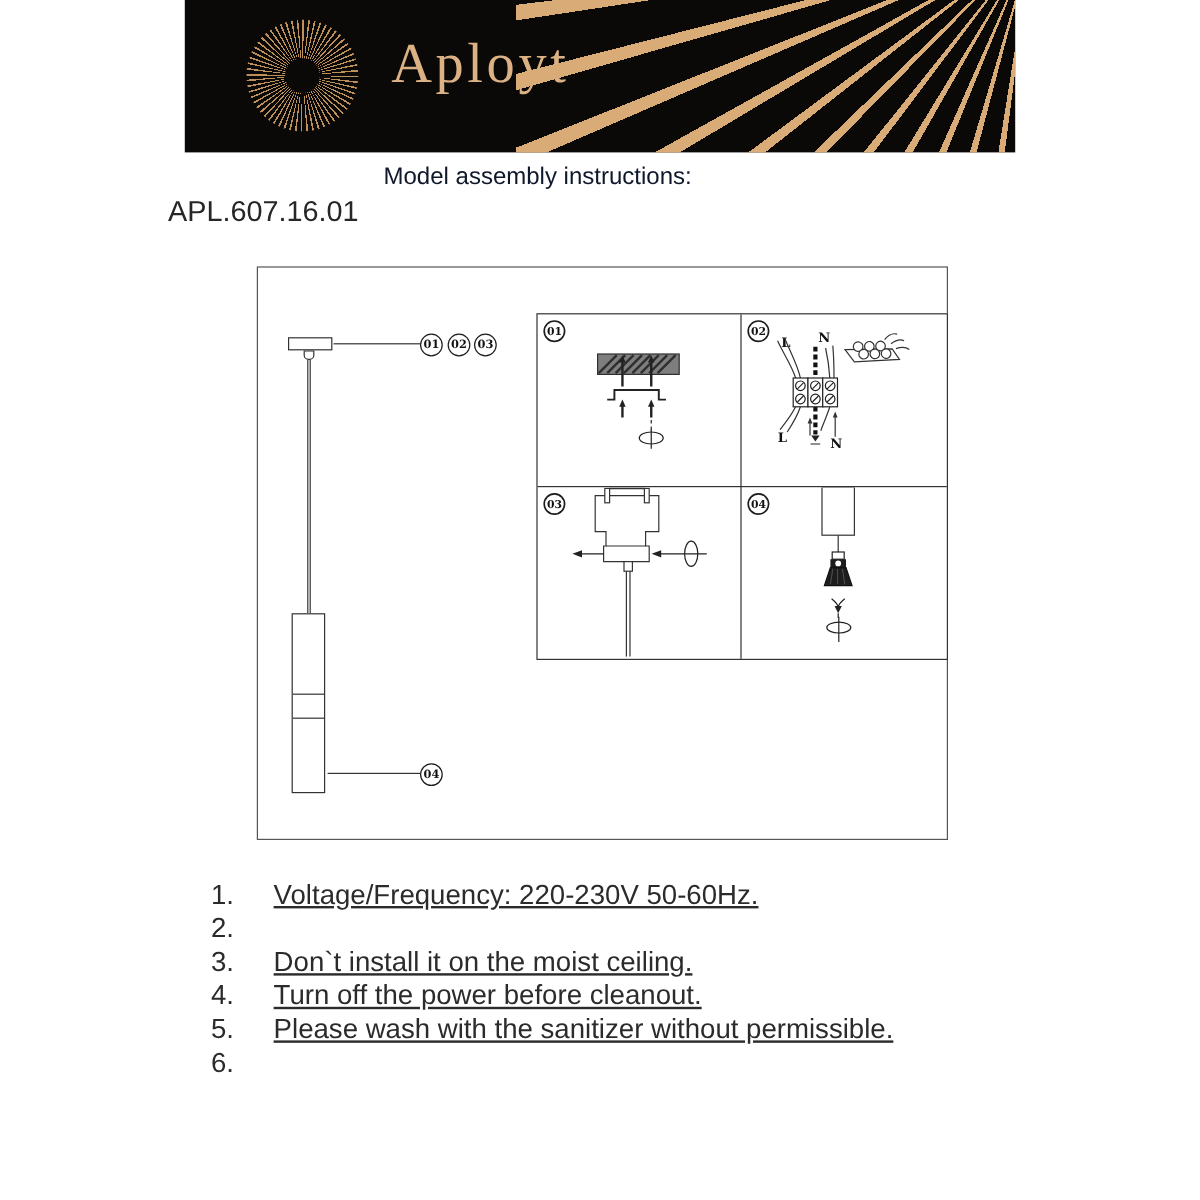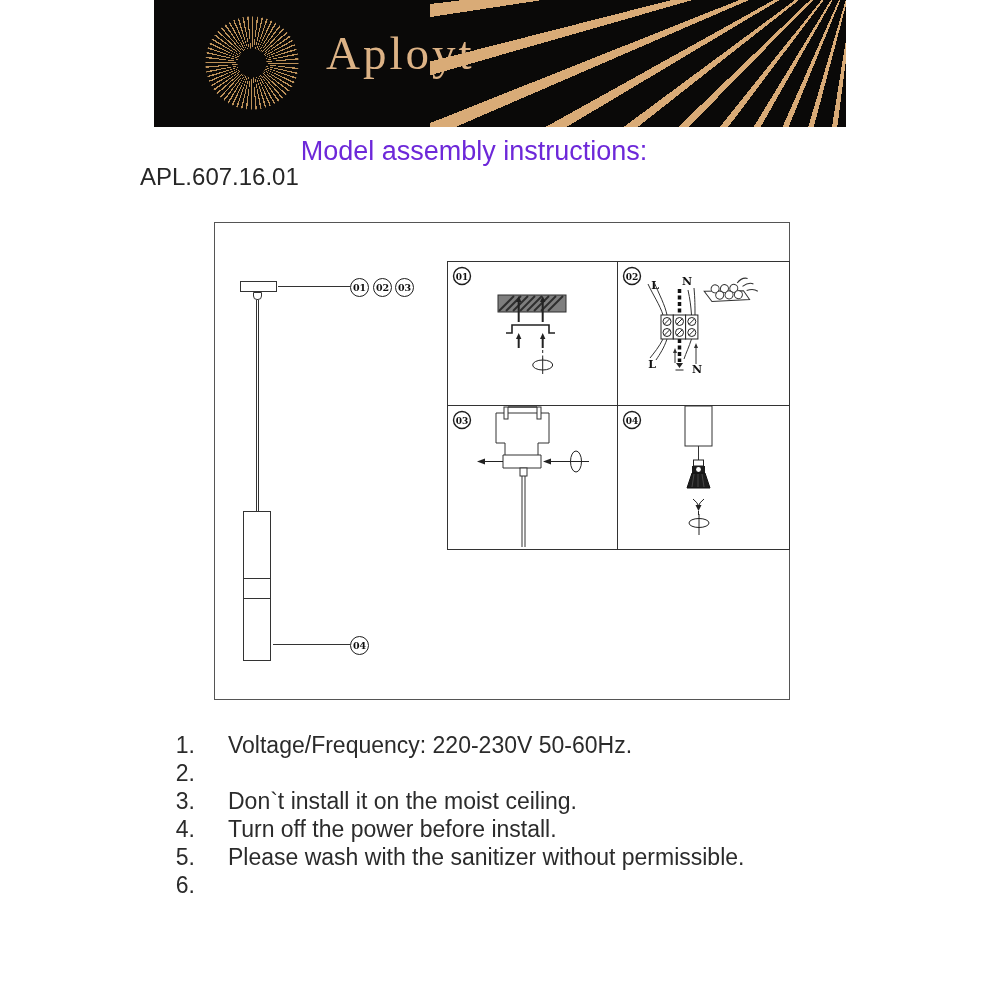--- a/index.html
+++ b/index.html
@@ -12,21 +12,21 @@
     background:repeating-conic-gradient(#bd9159 0deg 1.8deg, transparent 1.8deg 6deg);
     -webkit-mask:radial-gradient(circle closest-side, transparent 0 14px, #000 15px 46px, transparent 47px);
             mask:radial-gradient(circle closest-side, transparent 0 14px, #000 15px 46px, transparent 47px);}
   .sun-hole{position:absolute;left:84px;top:49px;width:28px;height:28px;border-radius:50%;background:#0a0908;}
   .wordmark{position:absolute;left:172px;top:26px;font-family:"Liberation Serif",serif;
     font-size:47px;font-weight:400;letter-spacing:3px;color:#dcb285;}
   .corner-rays{position:absolute;top:-48px;right:-14px;width:430px;height:238px;
     background:repeating-conic-gradient(from 180deg at 100% 0%, #d9ab77 0deg 1.7deg, transparent 1.7deg 7.4deg);}
 
   
-  .title-1{position:absolute;left:169px;top:136px;width:610px;text-align:center;font-size:27px;color:#6d28d9;}
+  .title-1{position:absolute;left:143px;top:136px;width:610px;text-align:center;font-size:20px;color:#0f172a;}
   .title-2{position:absolute;left:140px;top:163px;width:610px;text-align:left;font-size:24px;color:#262626;}
 
   
   .outer-box{position:absolute;left:214px;top:222px;width:574px;height:476px;border:1px solid #555;background:#fff;}
   .abs{position:absolute;}
   .stroke{border:1px solid #333;background:#fff;box-sizing:border-box;}
   .hline{border-top:1px solid #333;height:0;}
   .badge{position:absolute;width:17px;height:17px;border:1.5px solid #1d1d1d;border-radius:50%;
     background:#fff;display:flex;align-items:center;justify-content:center;
     font:bold 9.5px "DejaVu Serif",serif;color:#111;box-sizing:content-box;}
@@ -42,21 +42,21 @@
   .grid{position:absolute;left:232px;top:38px;width:341px;height:287px;border:1px solid #333;box-sizing:content-box;background:#fff;}
   .gridv{position:absolute;left:169px;top:0;height:100%;width:0;border-left:1px solid #333;}
   .gridh{position:absolute;top:143px;left:0;width:100%;height:0;border-top:1px solid #333;}
   .cell{position:absolute;overflow:hidden;}
   .cell svg{display:block;}
 
   
   .instr{position:absolute;left:150px;top:731px;width:720px;font-size:23px;line-height:28px;color:#2b2b2b;}
   .row{display:flex;}
   .num{width:45px;text-align:right;flex:0 0 45px;}
-  .txt{margin-left:33px;}
+  .txt{margin-left:33px;text-decoration:underline;}
 </style>
 </head>
 <body>
 
 <div class="page">
 
   <div class="banner">
     <div class="sunburst"></div>
     <div class="sun-hole"></div>
     <div class="wordmark">Aployt</div>
@@ -258,21 +258,21 @@
     </div>
     <div class="row">
       <span class="num">2.</span>
     </div>
     <div class="row">
       <span class="num">3.</span>
       <span class="txt">Don`t install it on the moist ceiling.</span>
     </div>
     <div class="row">
       <span class="num">4.</span>
-      <span class="txt">Turn off the power before install.</span>
+      <span class="txt">Turn off the power before cleanout.</span>
     </div>
     <div class="row">
       <span class="num">5.</span>
       <span class="txt">Please wash with the sanitizer without permissible.</span>
     </div>
     <div class="row">
       <span class="num">6.</span>
     </div>
   </div>
 

